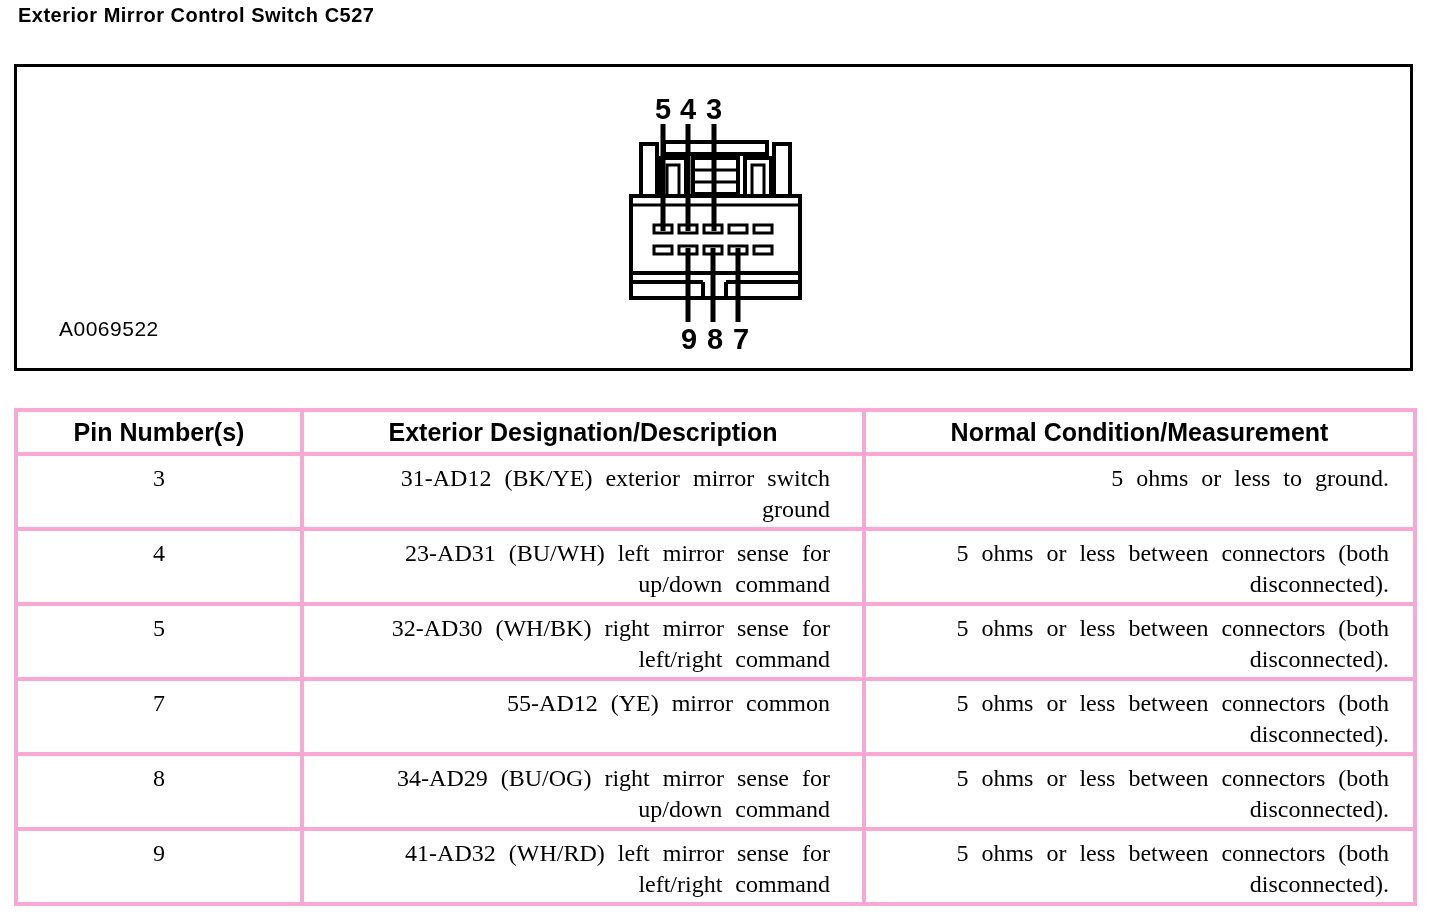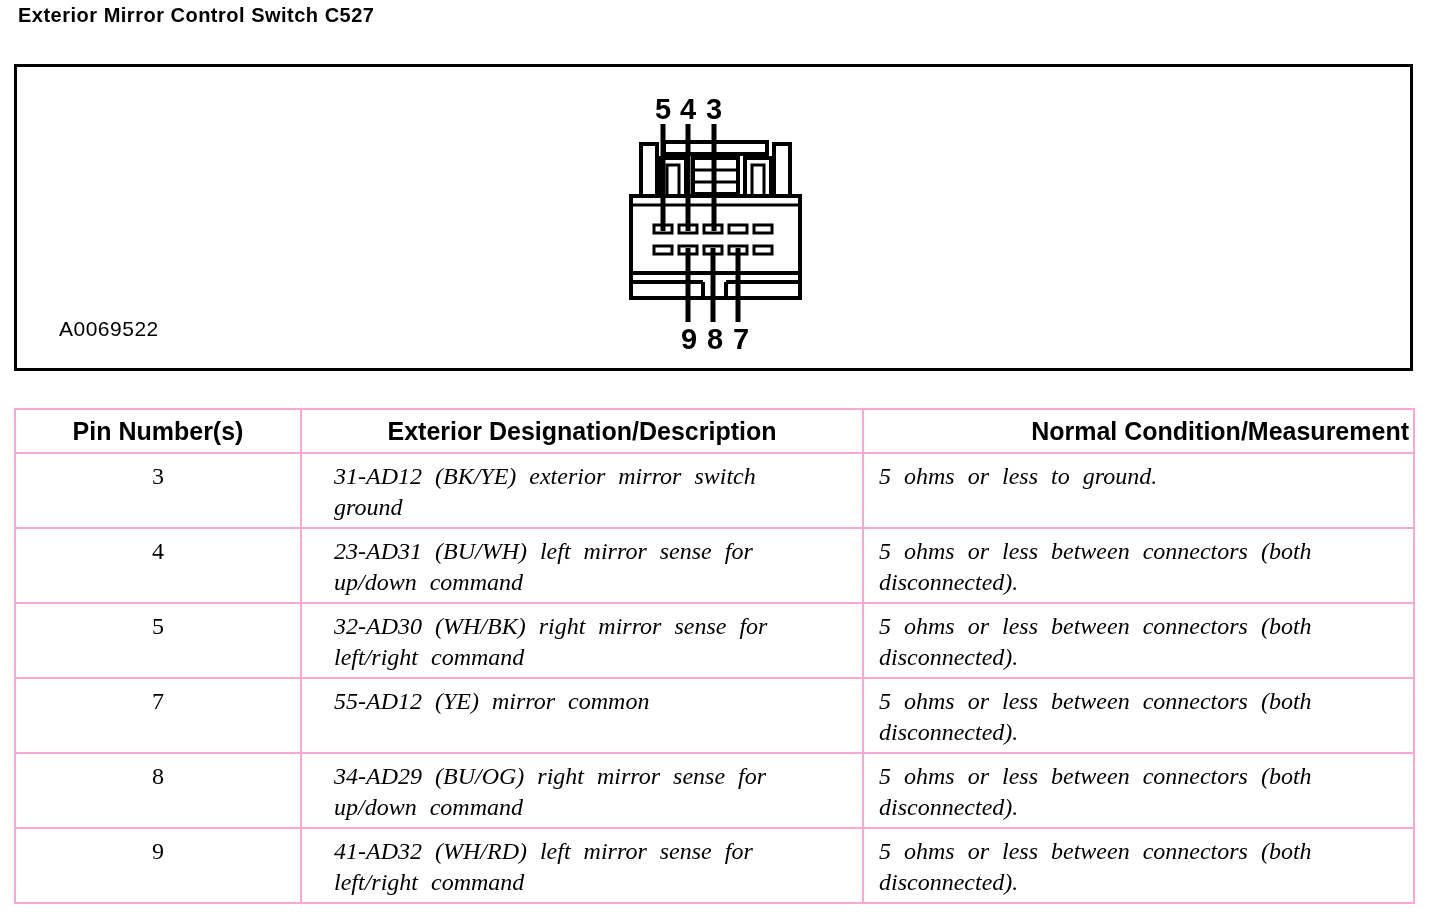--- a/index.html
+++ b/index.html
@@ -23,36 +23,36 @@
   #connector-svg{position:absolute;left:581px;top:19px;}
   .pin-label{
     font-family:"Liberation Sans",sans-serif;font-weight:bold;font-size:29px;
   }
   
   #pin-table{
     position:absolute;left:14px;top:408px;width:1399px;
     border-collapse:collapse;table-layout:fixed;background:#fff;
   }
   #pin-table th,#pin-table td{
-    border:2px solid #f9a8d4;box-sizing:border-box;vertical-align:top;
+    border:4px solid #f9a8d4;box-sizing:border-box;vertical-align:top;
     overflow:hidden;
   }
   #pin-table th{
     height:44px;font-family:"Liberation Sans",sans-serif;font-weight:bold;
     font-size:25px;vertical-align:middle;padding:0 4px;
   }
   th.h-center{text-align:center;}
-  th.h-left{text-align:right;padding-left:16px;}
+  th.h-left{text-align:center;padding-left:16px;}
   #pin-table td{
     height:75px;font-family:"Liberation Serif",serif;font-size:24px;
     line-height:31px;padding-top:7px;word-spacing:7px;
   }
   td.cell-pin{text-align:center;}
-  td.cell-circuit{text-align:left;padding-left:32px;padding-right:32px;font-style:italic;}
-  td.cell-condition{text-align:left;padding-left:15px;padding-right:24px;font-style:italic;}
+  td.cell-circuit{text-align:right;padding-left:32px;padding-right:32px;}
+  td.cell-condition{text-align:right;padding-left:15px;padding-right:24px;}
 </style>
 </head>
 <body>
 
 <div id="page">
 
   <div id="page-title">Exterior Mirror Control Switch C527</div>
 
   <div id="figure-box">
 

